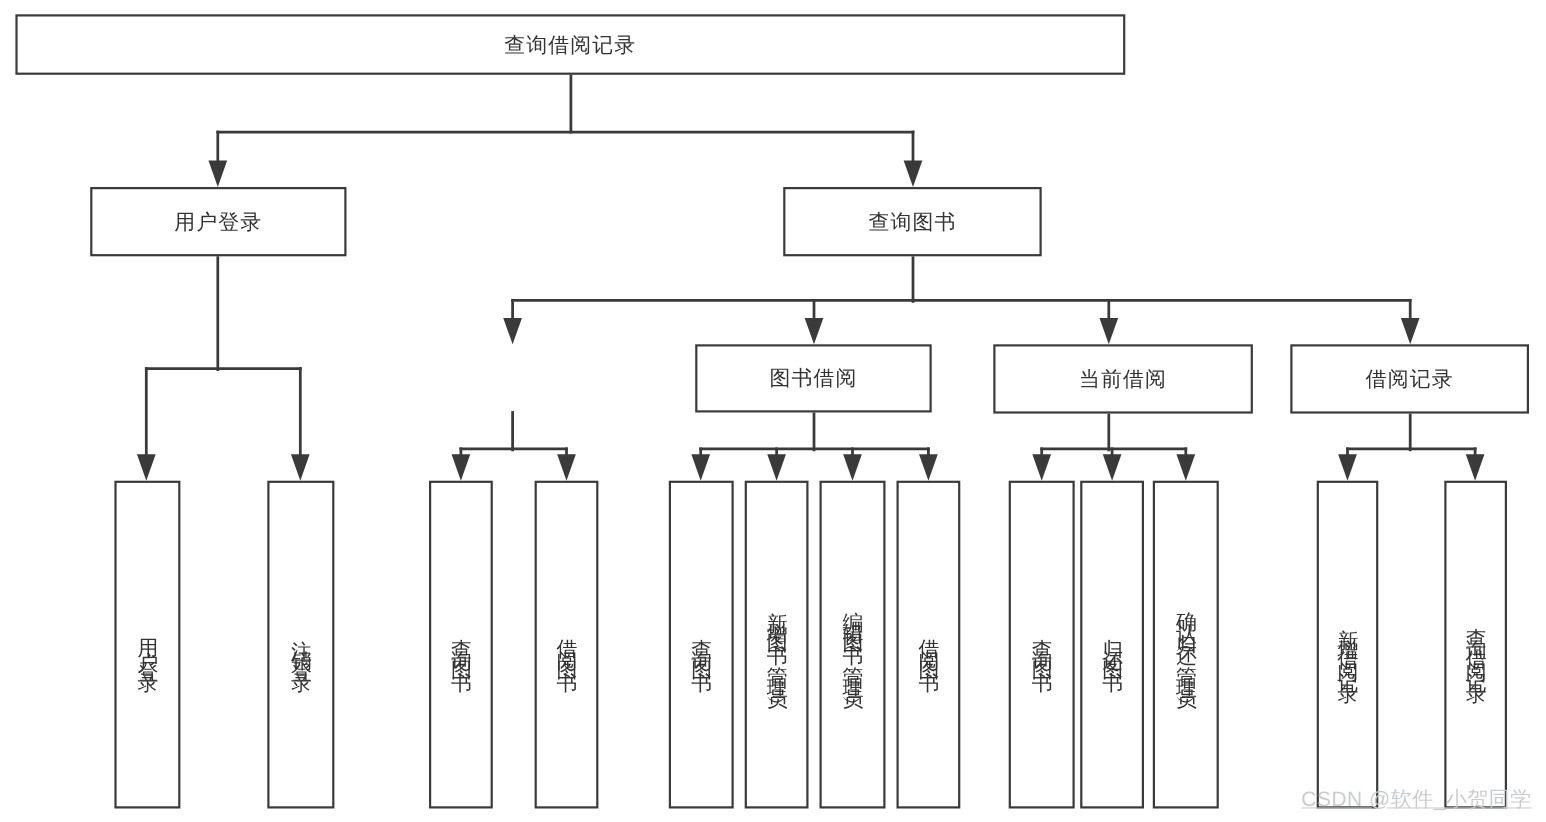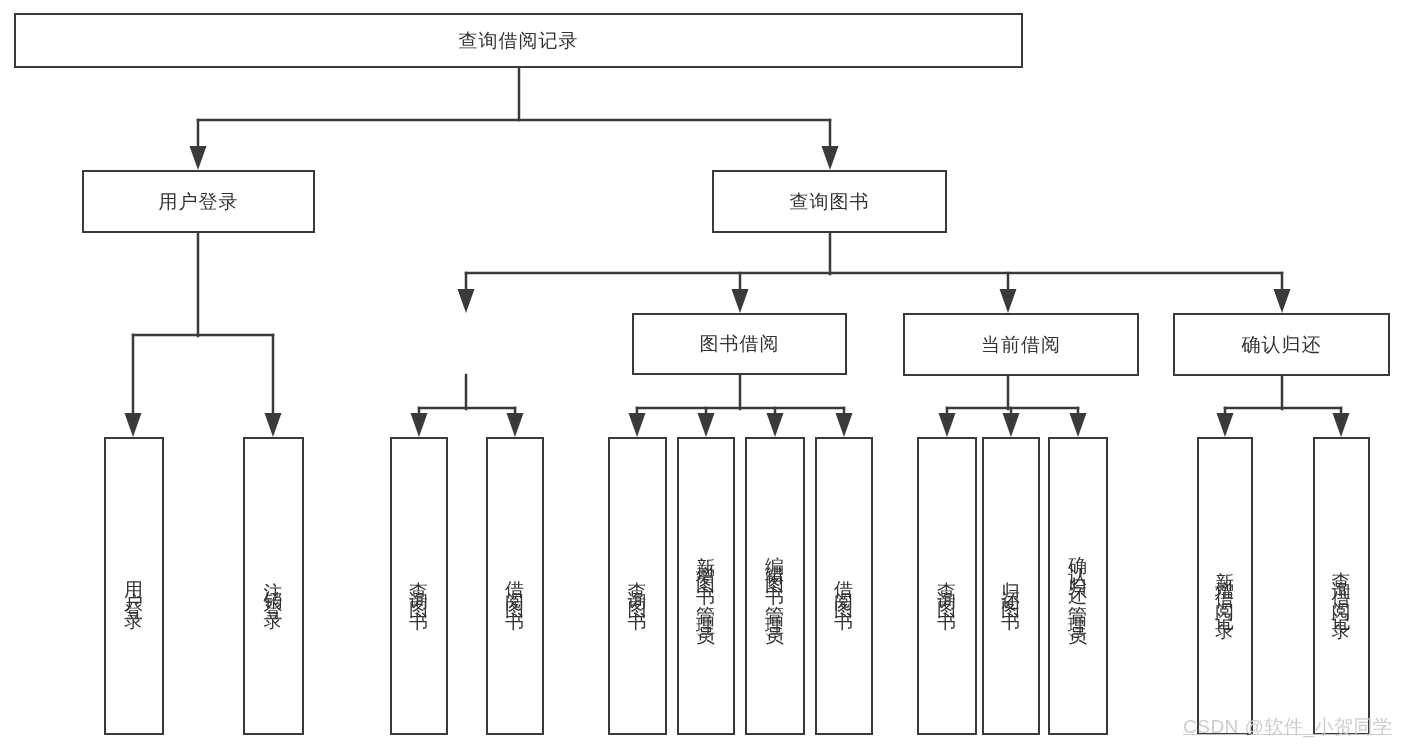--- a/index.html
+++ b/index.html
@@ -168,21 +168,21 @@
     <span class="hlabel">查询图书</span>
   </div>
 
   <div class="node" id="n-bb">
     <span class="hlabel">图书借阅</span>
   </div>
   <div class="node" id="n-cb">
     <span class="hlabel">当前借阅</span>
   </div>
   <div class="node" id="n-br">
-    <span class="hlabel">确认归还</span>
+    <span class="hlabel">借阅记录</span>
   </div>
 
   <div class="node leaf" id="l-ul">
     <span class="vlabel">用户登录</span>
   </div>
   <div class="node leaf" id="l-lo">
     <span class="vlabel">注销登录</span>
   </div>
 
   <div class="node leaf" id="l-nbr1">

